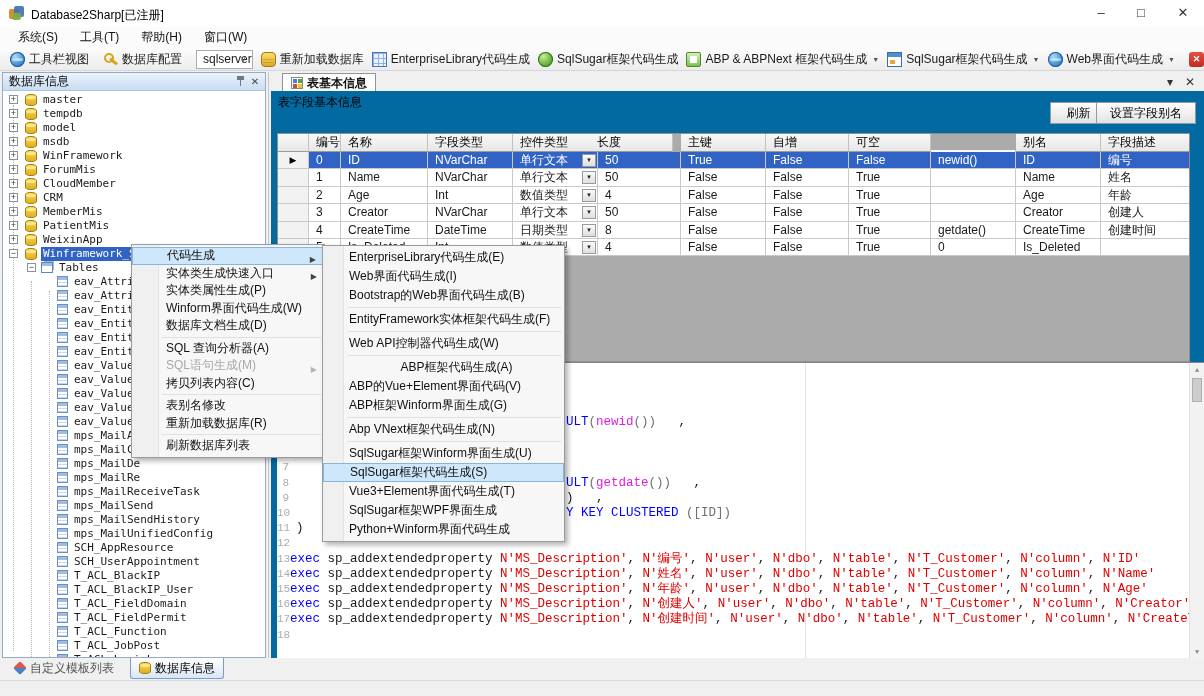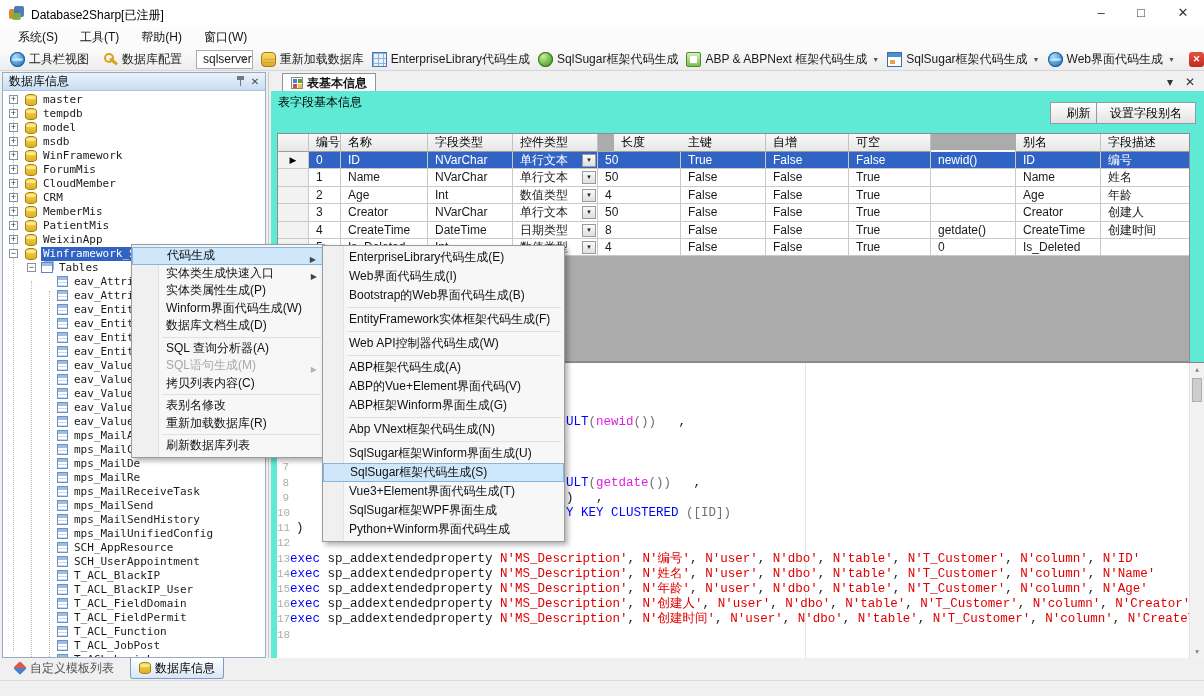--- a/index.html
+++ b/index.html
@@ -71,21 +71,21 @@
         font-size:9px;line-height:6px;text-align:center;color:#333;font-family:"Liberation Sans",sans-serif;}
   .tlabel{padding:0 2px;}
   .tlabel.sel{background:#3163C5;color:#FFF;}
   .tguide{position:absolute;width:0;border-left:1px dotted #B9B9B9;}
 
   
   .doc-tabstrip{position:absolute;left:271px;top:72px;right:0;height:19px;border-bottom:1px solid #8F959E;}
   .doc-tab{position:absolute;left:11px;top:1px;height:18px;background:#FDFDFD;border:1px solid #8F959E;border-bottom:none;
            display:flex;align-items:center;gap:4px;padding:0 8px;font-weight:bold;color:#111;}
   .doc-ctl{position:absolute;top:3px;width:16px;height:14px;text-align:center;line-height:14px;color:#333;}
-  .doc-content{position:absolute;left:271px;top:91px;right:0;height:567px;background:#5eead4;}
+  .doc-content{position:absolute;left:271px;top:91px;right:0;height:567px;background:#0369a1;}
   .section-label{position:absolute;left:7px;top:3px;color:#000;}
   .hd-btn{position:absolute;top:11px;height:22px;background:linear-gradient(#FEFEFE,#E3E3E3);border:1px solid #8E9BAB;
           font-family:"Liberation Sans",sans-serif;font-size:12px;color:#000;}
 
   
   .grid{position:absolute;left:6px;top:42px;width:913px;height:229px;background:#ABABAB;border:1px solid #8E8E8E;box-sizing:border-box;overflow:hidden;}
   .gh{position:absolute;top:0;height:18px;background:linear-gradient(#F9F9F9,#E7E7E7);border-right:1px solid #C2C2C2;border-bottom:1px solid #9B9B9B;
       box-sizing:border-box;line-height:17px;padding-left:7px;color:#000;white-space:nowrap;overflow:hidden;}
   .gc{position:absolute;height:18px;background:#FFF;border-right:1px solid #C9C9C9;border-bottom:1px solid #C9C9C9;
       box-sizing:border-box;line-height:17px;padding-left:7px;white-space:nowrap;overflow:hidden;}
@@ -397,21 +397,21 @@
   <div class="doc-content">
     <span class="section-label">表字段基本信息</span>
     <button class="hd-btn" style="right:97px;width:57px">刷新</button>
     <button class="hd-btn" style="right:8px;width:100px">设置字段别名</button>
     <div class="grid" id="grid">
         <div class="gh" style="left: 0px; width: 31px;"></div>
         <div class="gh" style="left: 31px; width: 32px;">编号</div>
         <div class="gh" style="left: 63px; width: 87px;">名称</div>
         <div class="gh" style="left: 150px; width: 85px;">字段类型</div>
         <div class="gh" style="left: 235px; width: 85px;">控件类型</div>
-        <div class="gh" style="left: 336px; width: 83px;">长度</div>
+        <div class="gh" style="left: 312px; width: 83px;">长度</div>
         <div class="gh" style="left: 403px; width: 85px;">主键</div>
         <div class="gh" style="left: 488px; width: 83px;">自增</div>
         <div class="gh" style="left: 571px; width: 82px;">可空</div>
         <div class="gh" style="left: 653px; width: 85px; margin-top: 16px;">默认值</div>
         <div class="gh" style="left: 738px; width: 85px;">别名</div>
         <div class="gh" style="left: 823px; width: 90px;">字段描述</div>
         <div class="gc rowhdr" style="left: 0px; top: 18px; width: 31px; height: 17.4px; font-size: 9px;">▶</div>
         <div class="gc rowsel" style="left: 31px; top: 18px; width: 32px; height: 17.4px;">0</div>
         <div class="gc rowsel" style="left: 63px; top: 18px; width: 87px; height: 17.4px;">ID</div>
         <div class="gc rowsel" style="left: 150px; top: 18px; width: 85px; height: 17.4px;">NVarChar</div>
@@ -554,21 +554,21 @@
   <div class="menu" id="menu2" style="left:322px;top:245px;width:243px;">
       <div class="gutter" style="width: 20px;"></div>
       <div class="mi" style="height: 19px; line-height: 19px; padding-left: 26px;"><span>EnterpriseLibrary代码生成(E)</span></div>
       <div class="mi" style="height: 19px; line-height: 19px; padding-left: 26px;"><span>Web界面代码生成(I)</span></div>
       <div class="mi" style="height: 19px; line-height: 19px; padding-left: 26px;"><span>Bootstrap的Web界面代码生成(B)</span></div>
       <div class="msep" style="margin: 2px 3px 2px 24px;"></div>
       <div class="mi" style="height: 19px; line-height: 19px; padding-left: 26px;"><span>EntityFramework实体框架代码生成(F)</span></div>
       <div class="msep" style="margin: 2px 3px 2px 24px;"></div>
       <div class="mi" style="height: 19px; line-height: 19px; padding-left: 26px;"><span>Web API控制器代码生成(W)</span></div>
       <div class="msep" style="margin: 2px 3px 2px 24px;"></div>
-      <div class="mi" style="height: 19px; line-height: 19px; padding-left: 26px;"><span>ABP框架代码生成(A)</span></div>
+      <div class="mi" style="height: 19px; line-height: 19px; padding-left: 26px; text-align: center;"><span>ABP框架代码生成(A)</span></div>
       <div class="mi" style="height: 19px; line-height: 19px; padding-left: 26px;"><span>ABP的Vue+Element界面代码(V)</span></div>
       <div class="mi" style="height: 19px; line-height: 19px; padding-left: 26px;"><span>ABP框架Winform界面生成(G)</span></div>
       <div class="msep" style="margin: 2px 3px 2px 24px;"></div>
       <div class="mi" style="height: 19px; line-height: 19px; padding-left: 26px;"><span>Abp VNext框架代码生成(N)</span></div>
       <div class="msep" style="margin: 2px 3px 2px 24px;"></div>
       <div class="mi" style="height: 19px; line-height: 19px; padding-left: 26px;"><span>SqlSugar框架Winform界面生成(U)</span></div>
       <div class="mi hl" style="height: 19px; line-height: 17px; padding-left: 26px;"><span>SqlSugar框架代码生成(S)</span></div>
       <div class="mi" style="height: 19px; line-height: 19px; padding-left: 26px;"><span>Vue3+Element界面代码生成(T)</span></div>
       <div class="mi" style="height: 19px; line-height: 19px; padding-left: 26px;"><span>SqlSugar框架WPF界面生成</span></div>
       <div class="mi" style="height: 19px; line-height: 19px; padding-left: 26px;"><span>Python+Winform界面代码生成</span></div>

